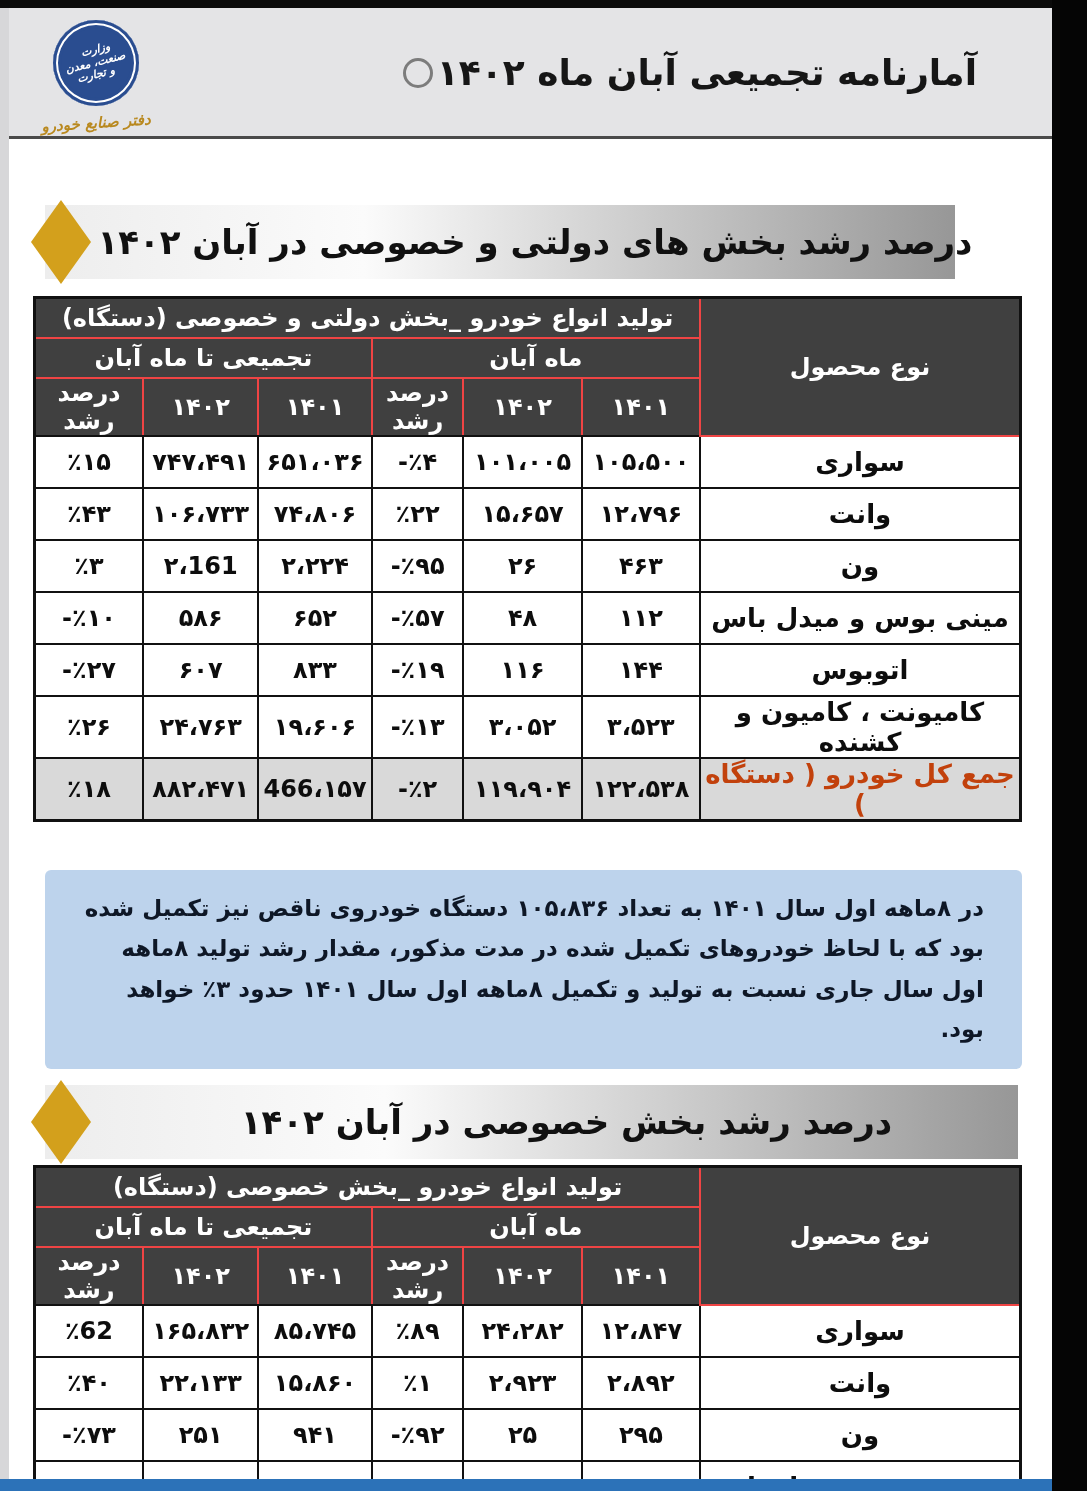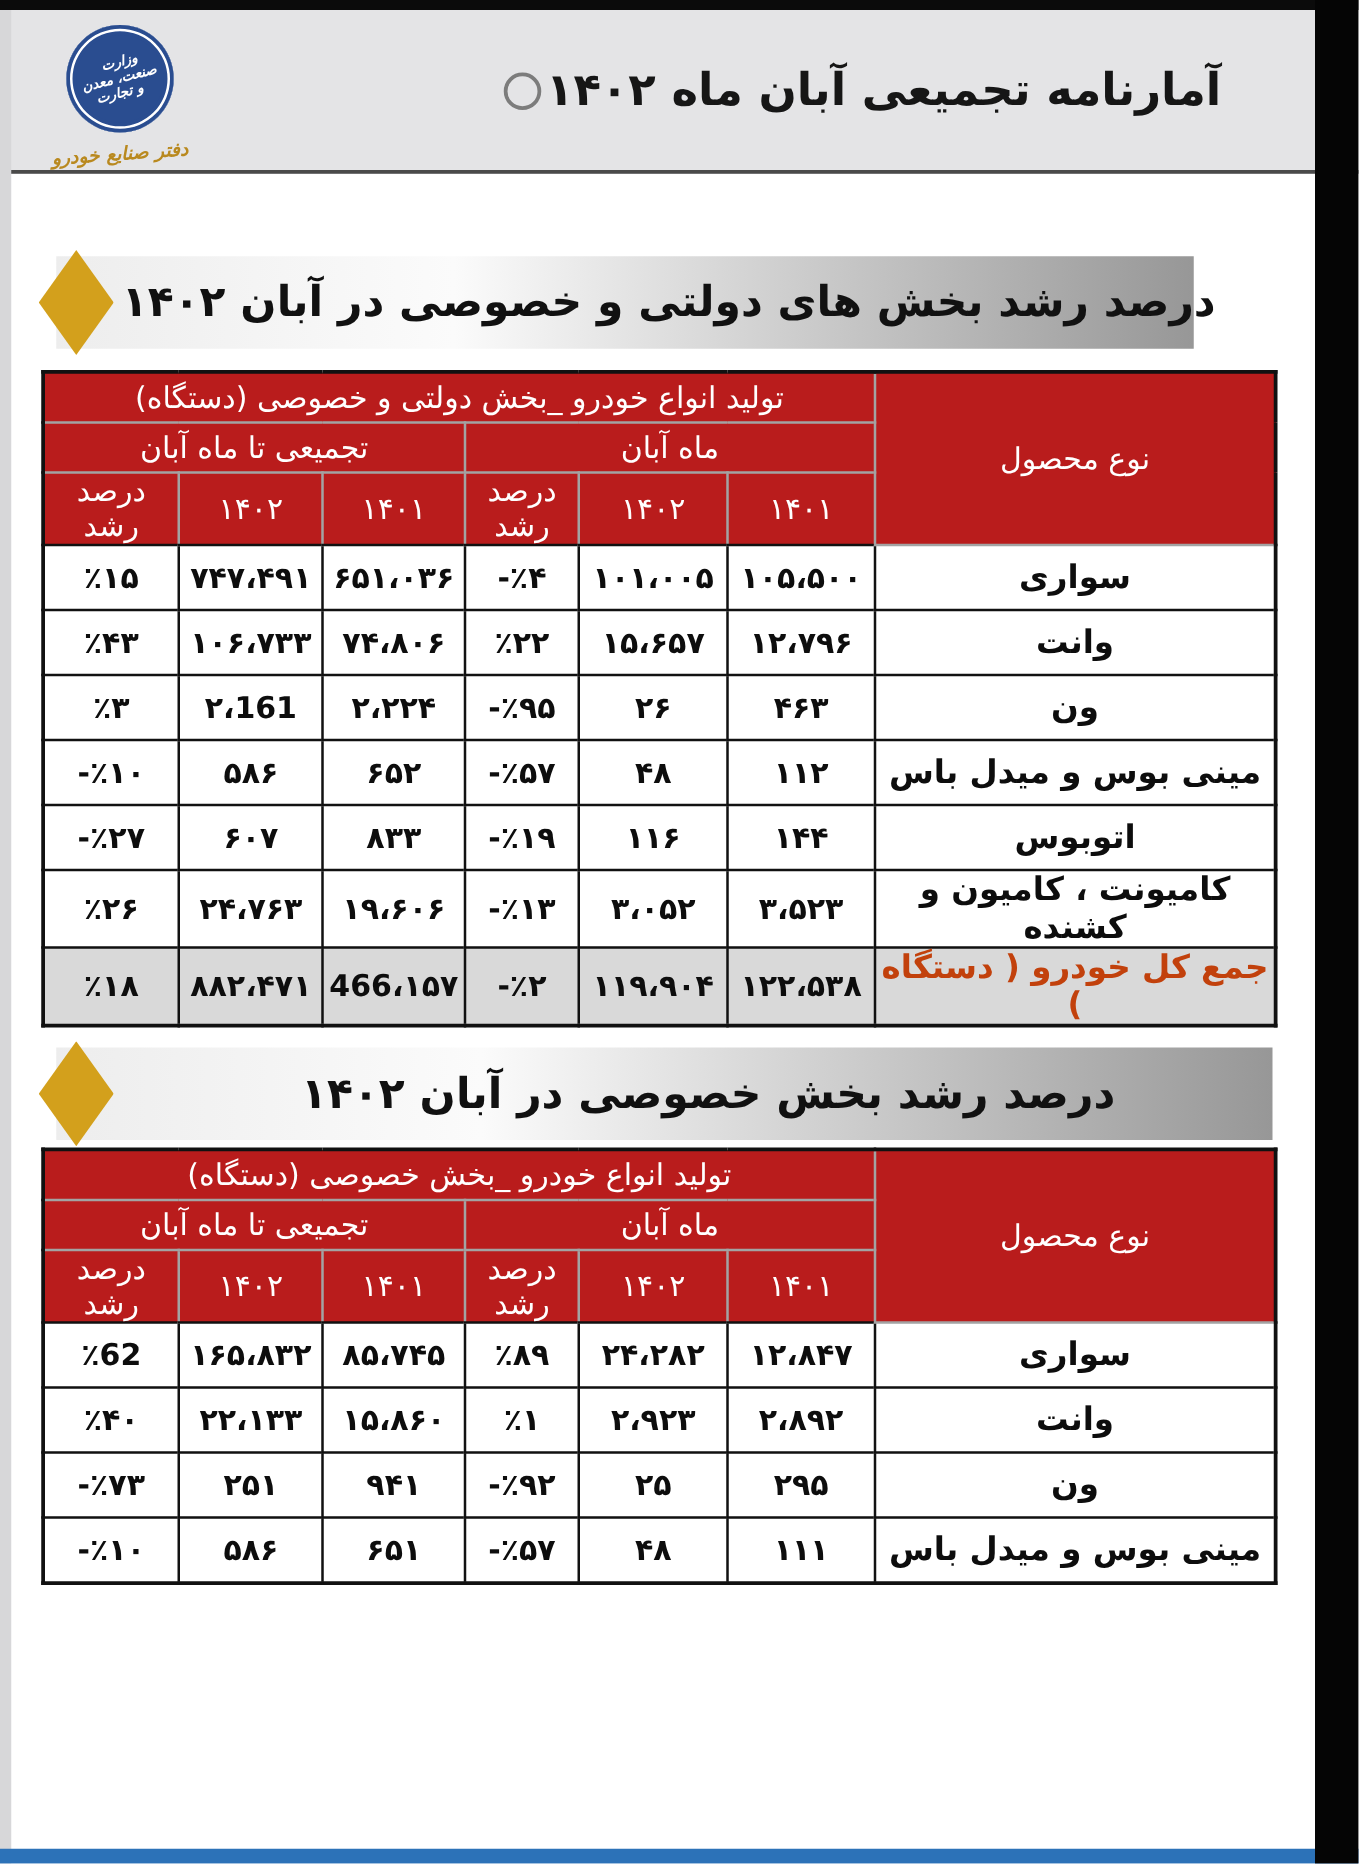--- a/index.html
+++ b/index.html
@@ -37,22 +37,22 @@
   .section-bar.second{margin:16px 0 6px 12px;margin-right:4px;}
   .section-title{font-size:34px;font-weight:bold;color:#111111;padding-left:70px;white-space:nowrap;}
   .diamond{position:absolute;left:-14px;top:50%;width:60px;height:84px;transform:translateY(-50%);
            background:#d3a01c;clip-path:polygon(50% 0,100% 50%,50% 100%,0 50%);}
 
   
   table.prod{width:989px;border-collapse:collapse;table-layout:fixed;direction:rtl;}
   table.prod{border:3px solid #111111;}
   col.c-product{width:32.5%;} col.c-m1401{width:12%;} col.c-m1402{width:12%;}
   col.c-mgrowth{width:9.3%;} col.c-c1401{width:11.5%;} col.c-c1402{width:11.7%;} col.c-cgrowth{width:11%;}
-  table.prod thead th{background:#b91c1c;color:#ffffff;font-weight:normal;font-size:24px;
-                      border:2px solid #a3a3a3;padding:0;}
+  table.prod thead th{background:#404040;color:#ffffff;font-weight:bold;font-size:24px;
+                      border:2px solid #ef4444;padding:0;}
   table.prod thead tr.r1 th{height:38px;}
   table.prod thead tr.r2 th{height:38px;margin-left:29px;}
   table.prod thead tr.r3 th{height:34px;}
   table.prod thead th.dark-bottom{border-bottom-color:#111111;}
   table.prod tbody td{border:2px solid #111111;height:50px;text-align:center;vertical-align:middle;
                       font-size:24px;font-weight:bold;color:#0d0d0d;background:#ffffff;padding:0 4px;}
   table.prod tbody td.product{font-size:26px;}
   table.prod tbody tr.total-row td{background:#d9d9d9;}
   table.prod tbody tr.total-row td.product{color:#c2410c;}
   td.num{direction:ltr;unicode-bidi:bidi-override;}
@@ -180,20 +180,23 @@
             <td class="num">۱۲۲،۵۳۸</td>
             <td class="num">۱۱۹،۹۰۴</td>
             <td class="num">-٪۲</td>
             <td class="num">466،۱۵۷</td>
             <td class="num">۸۸۲،۴۷۱</td>
             <td class="num">٪۱۸</td>
           </tr>
         </tbody>
     </table>
 
+    <div class="note-box">
+      <p class="note-text">در ۸ماهه اول سال ۱۴۰۱ به تعداد ۱۰۵،۸۳۶ دستگاه خودروی ناقص نیز تکمیل شده بود که با لحاظ خودروهای تکمیل شده در مدت مذکور، مقدار رشد تولید ۸ماهه اول سال جاری نسبت به تولید و تکمیل ۸ماهه اول سال ۱۴۰۱ حدود ۳٪ خواهد بود.</p>
+    </div>
 
     <div class="section-bar second">
       <span class="section-title">درصد رشد بخش خصوصی در آبان ۱۴۰۲</span>
       <span class="diamond"></span>
     </div>
 
     <table class="prod">
       <colgroup>
         <col class="c-product">
           <col class="c-m1401">

